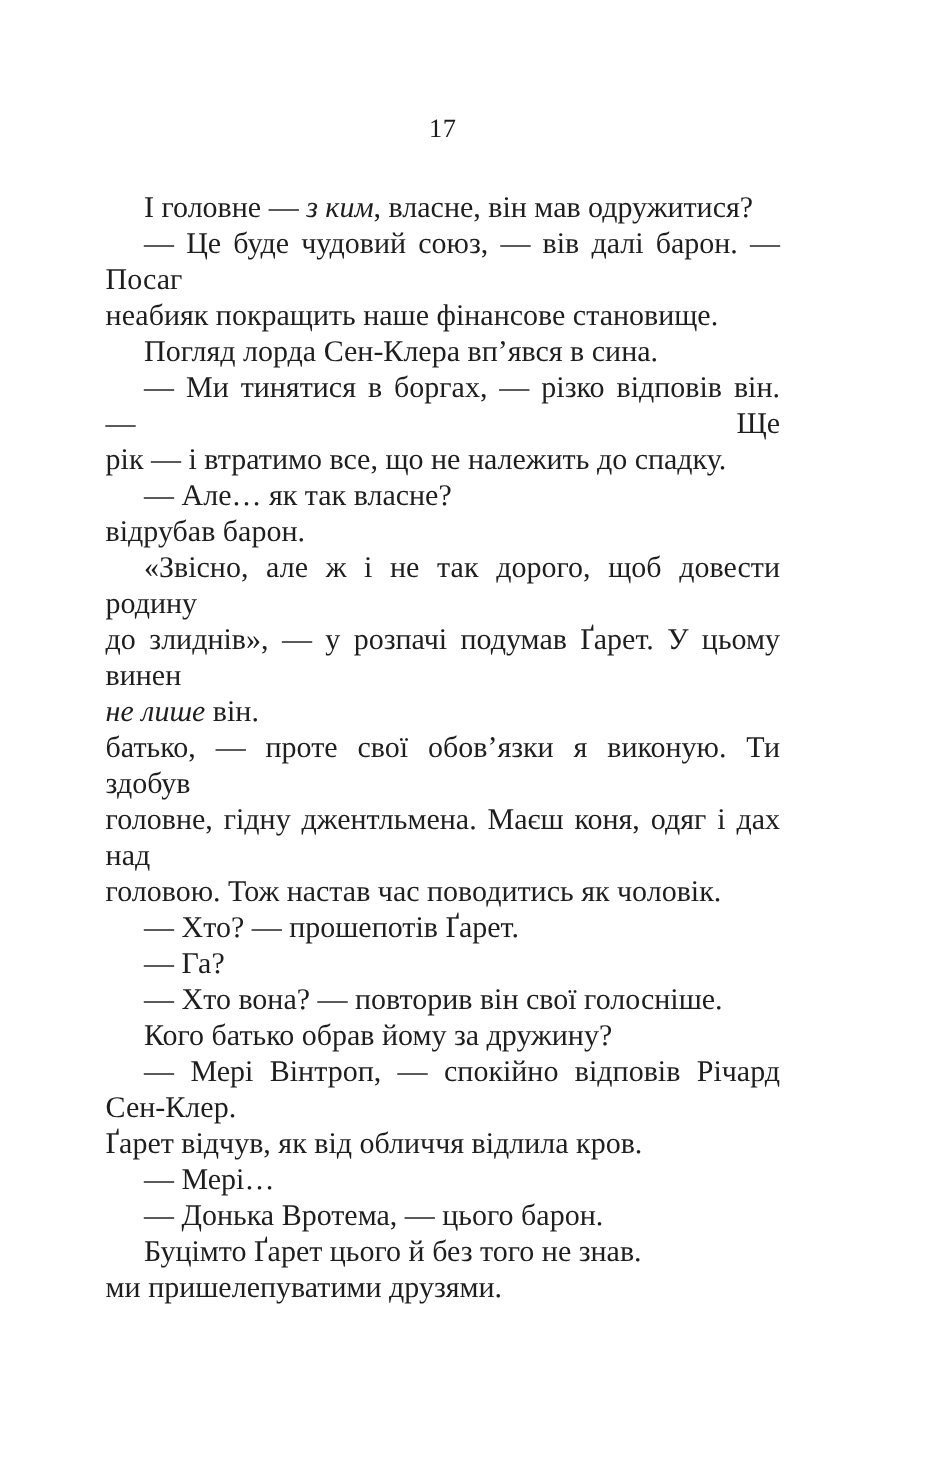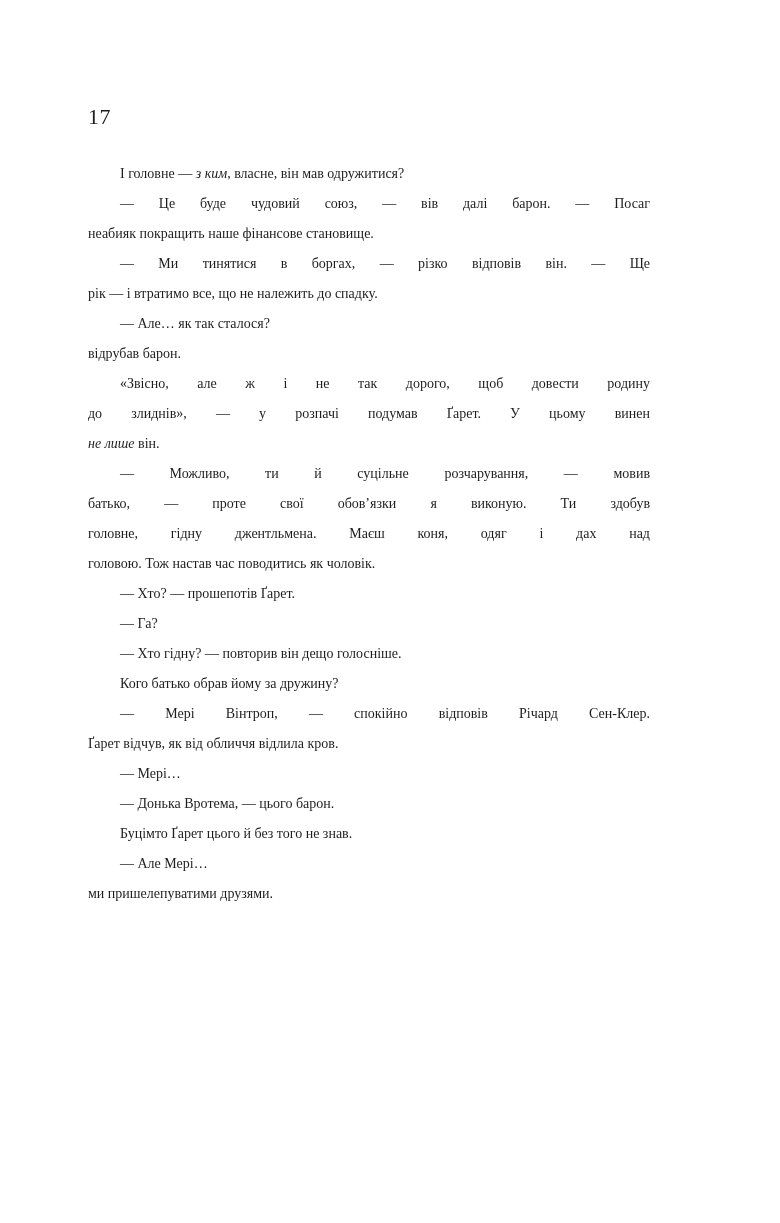--- a/index.html
+++ b/index.html
@@ -11,33 +11,33 @@
     position: relative;
     width: 780px;
     height: 1223px;
     font-family: "Liberation Serif", "DejaVu Serif", serif;
     color: #1e1e1e;
     overflow: hidden;
   }
   .page-number {
     position: absolute;
     left: 88px;
-    top: 102px;
+    top: 92px;
     width: 562px;
-    text-align: left;
+    text-align: center;
     font-size: 22px;
     line-height: 30px;
     letter-spacing: 0.5px;
   }
   .text-block {
     position: absolute;
     left: 88px;
     top: 159px;
     width: 562px;
-    font-size: 14px;
+    font-size: 25px;
     line-height: 30px;
   }
   .line {
     text-align: justify;
   }
   .line.full {
     text-align-last: justify;
   }
   .line.first {
     text-indent: 32px;
@@ -53,64 +53,63 @@
 
 <div class="text-block">
     <div>
       <div class="line first"><span>І головне — </span><span class="italic">з ким</span><span>, власне, він мав одружитися?</span></div>
     </div>
     <div>
       <div class="line full first"><span>— Це буде чудовий союз, — вів далі барон. — Посаг</span></div>
       <div class="line"><span>неабияк покращить наше фінансове становище.</span></div>
     </div>
     <div>
+      <div class="line first"><span>Погляд лорда Сен-Клера вп’явся в сина.</span></div>
+    </div>
+    <div>
       <div class="line full first"><span>— Ми тинятися в боргах, — різко відповів він. — Ще</span></div>
       <div class="line"><span>рік — і втратимо все, що не належить до спадку.</span></div>
     </div>
     <div>
-      <div class="line first"><span>— Але… як так сталося?</span></div>
+      <div class="line first"><span>— Але… як так власне?</span></div>
     </div>
     <div>
       <div class="line"><span>відрубав барон.</span></div>
     </div>
     <div>
       <div class="line full first"><span>«Звісно, але ж і не так дорого, щоб довести родину</span></div>
       <div class="line full"><span>до злиднів», — у розпачі подумав Ґарет. У цьому винен</span></div>
       <div class="line"><span class="italic">не лише</span><span> він.</span></div>
     </div>
     <div>
-      <div class="line full first"><span>— Можливо, ти й суцільне розчарування, — мовив</span></div>
       <div class="line full"><span>батько, — проте свої обов’язки я виконую. Ти здобув</span></div>
       <div class="line full"><span>головне, гідну джентльмена. Маєш коня, одяг і дах над</span></div>
       <div class="line"><span>головою. Тож настав час поводитись як чоловік.</span></div>
     </div>
     <div>
       <div class="line first"><span>— Хто? — прошепотів Ґарет.</span></div>
     </div>
     <div>
       <div class="line first"><span>— Га?</span></div>
     </div>
     <div>
-      <div class="line first"><span>— Хто гідну? — повторив він дещо голосніше.</span></div>
+      <div class="line first"><span>— Хто вона? — повторив він свої голосніше.</span></div>
     </div>
     <div>
       <div class="line first"><span>Кого батько обрав йому за дружину?</span></div>
     </div>
     <div>
       <div class="line full first"><span>— Мері Вінтроп, — спокійно відповів Річард Сен-Клер.</span></div>
       <div class="line"><span>Ґарет відчув, як від обличчя відлила кров.</span></div>
     </div>
     <div>
       <div class="line first"><span>— Мері…</span></div>
     </div>
     <div>
       <div class="line first"><span>— Донька Вротема, — цього барон.</span></div>
     </div>
     <div>
       <div class="line first"><span>Буцімто Ґарет цього й без того не знав.</span></div>
     </div>
     <div>
-      <div class="line first"><span>— Але Мері…</span></div>
-    </div>
-    <div>
       <div class="line"><span>ми пришелепуватими друзями.</span></div>
     </div>
   </div>
 
 </body></html>

